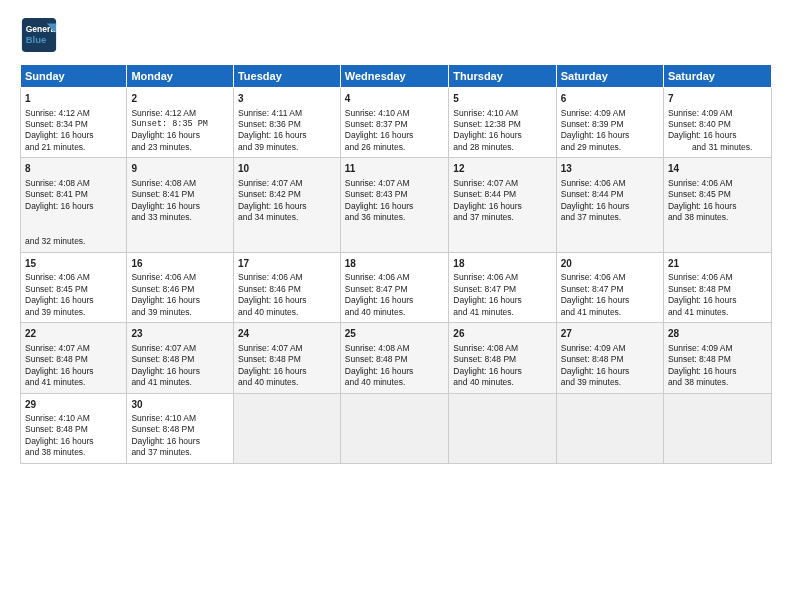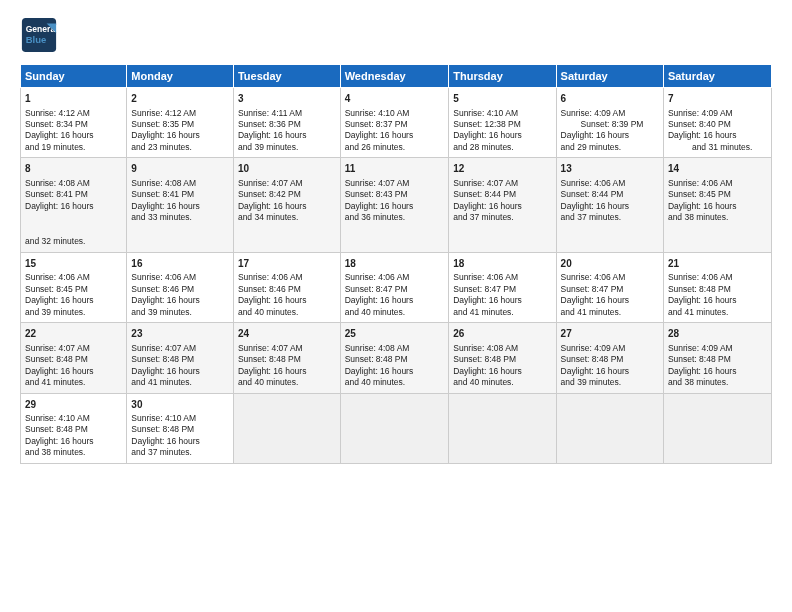--- a/index.html
+++ b/index.html
@@ -126,26 +126,26 @@
           <th>Saturday</th>
         </tr>
     </thead>
     <tbody id="calendar-body">
     <tr>
           <td>
             <span class="day-num">1</span>
             <span style="display: block;">Sunrise: 4:12 AM</span>
             <span style="display: block;">Sunset: 8:34 PM</span>
             <span style="display: block;">Daylight: 16 hours</span>
-            <span style="display: block;">and 19 minutes.</span>
+            <span style="display: block;">and 21 minutes.</span>
           </td>
           <td>
             <span class="day-num">2</span>
             <span style="display: block;">Sunrise: 4:12 AM</span>
-            <span style="display: block;">Sunset: 8:35 PM</span>
+            <span style="display: block; font-family: Liberation Mono, monospace;">Sunset: 8:35 PM</span>
             <span style="display: block;">Daylight: 16 hours</span>
             <span style="display: block;">and 23 minutes.</span>
           </td>
           <td>
             <span class="day-num">3</span>
             <span style="display: block;">Sunrise: 4:11 AM</span>
             <span style="display: block;">Sunset: 8:36 PM</span>
             <span style="display: block;">Daylight: 16 hours</span>
             <span style="display: block;">and 39 minutes.</span>
           </td>
@@ -159,21 +159,21 @@
           <td>
             <span class="day-num">5</span>
             <span style="display: block;">Sunrise: 4:10 AM</span>
             <span style="display: block;">Sunset: 12:38 PM</span>
             <span style="display: block;">Daylight: 16 hours</span>
             <span style="display: block;">and 28 minutes.</span>
           </td>
           <td>
             <span class="day-num">6</span>
             <span style="display: block;">Sunrise: 4:09 AM</span>
-            <span style="display: block; margin-left: 20px;">Sunset: 8:39 PM</span>
+            <span style="display: block;">Sunset: 8:39 PM</span>
             <span style="display: block;">Daylight: 16 hours</span>
             <span style="display: block;">and 29 minutes.</span>
           </td>
           <td>
             <span class="day-num">7</span>
             <span style="display: block;">Sunrise: 4:09 AM</span>
             <span style="display: block;">Sunset: 8:40 PM</span>
             <span style="display: block;">Daylight: 16 hours</span>
             <span style="display: block; margin-left: 24px;">and 31 minutes.</span>
           </td>

